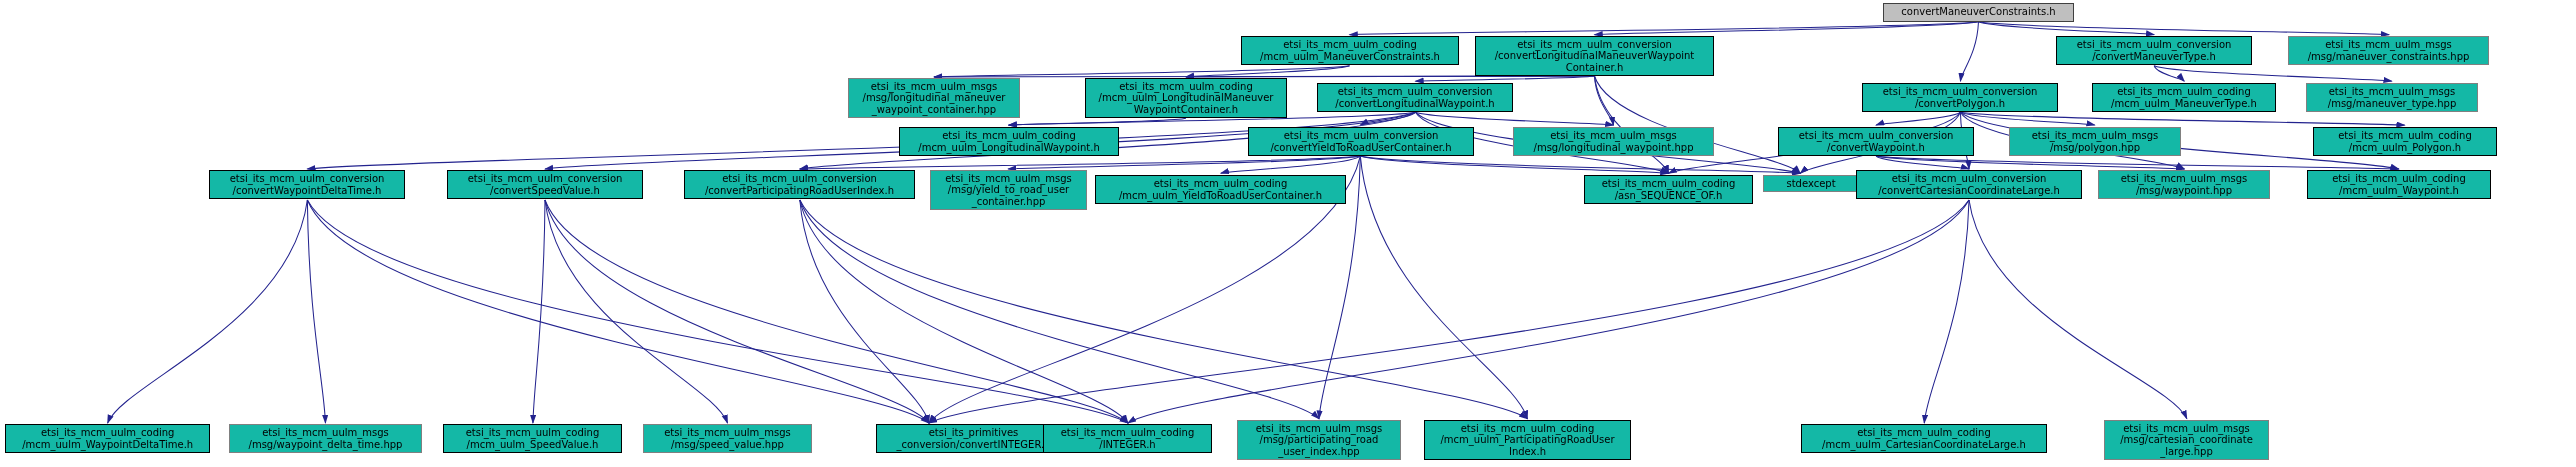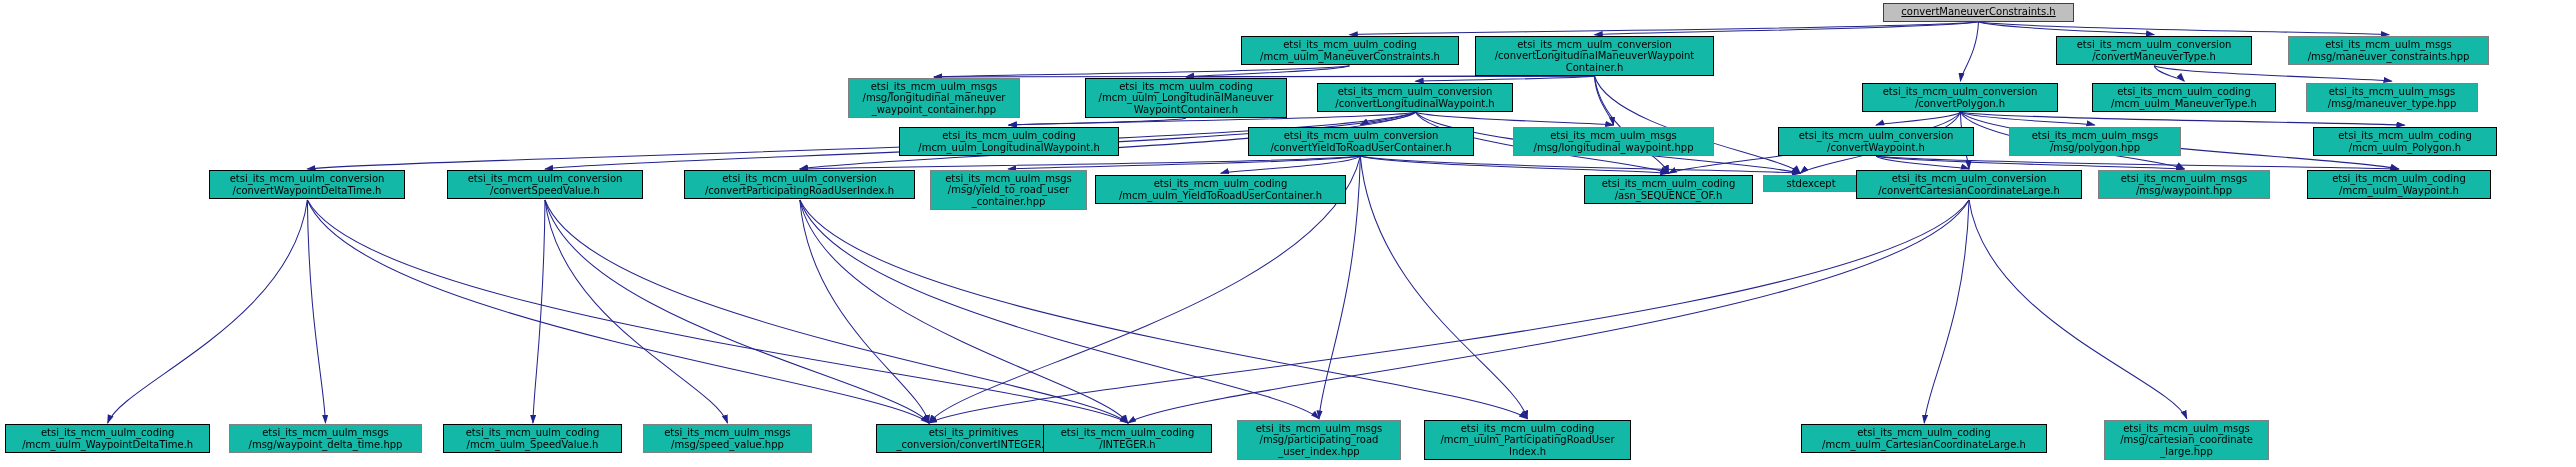--- a/index.html
+++ b/index.html
@@ -78,21 +78,21 @@
         <path d="M929,232 C959.48,374.45000000000005 1279.52,444.38 1310,491" fill="none" stroke="#23238e" stroke-width="1.2" marker-end="url(#arrow)"></path>
         <path d="M929,232 C977.24,371.70000000000005 1483.76,440.28 1532,486" fill="none" stroke="#23238e" stroke-width="1.2" marker-end="url(#arrow)"></path>
         <path d="M929,232 C996.6,371.70000000000005 1706.4,440.28 1774,486" fill="none" stroke="#23238e" stroke-width="1.2" marker-end="url(#arrow)"></path>
         <path d="M2287,232 C2190.36,374.45000000000005 1175.64,444.38 1079,491" fill="none" stroke="#23238e" stroke-width="1.2" marker-end="url(#arrow)"></path>
         <path d="M2287,232 C2208.84,374.45000000000005 1388.16,444.38 1310,491" fill="none" stroke="#23238e" stroke-width="1.2" marker-end="url(#arrow)"></path>
         <path d="M2287,232 C2282.84,374.45000000000005 2239.16,444.38 2235,491" fill="none" stroke="#23238e" stroke-width="1.2" marker-end="url(#arrow)"></path>
         <path d="M2287,232 C2307.24,371.70000000000005 2519.76,440.28 2540,486" fill="none" stroke="#23238e" stroke-width="1.2" marker-end="url(#arrow)"></path>
       </g>
   </svg>
   <div id="node-layer">
-      <div class="node root" style="left: 1883px; top: 2.6px; width: 191px; height: 19px; text-decoration: underline;">convertManeuverConstraints.h</div>
+      <div class="node root" style="left: 1883px; top: 2.6px; width: 191px; height: 19px;">convertManeuverConstraints.h</div>
       <div class="node hdr" style="left: 1241px; top: 36px; width: 218px; height: 29px;">etsi_its_mcm_uulm_coding
 /mcm_uulm_ManeuverConstraints.h</div>
       <div class="node hdr" style="left: 1475px; top: 36px; width: 239px; height: 40px;">etsi_its_mcm_uulm_conversion
 /convertLongitudinalManeuverWaypoint
 Container.h</div>
       <div class="node hdr" style="left: 2056px; top: 36px; width: 196px; height: 29px;">etsi_its_mcm_uulm_conversion
 /convertManeuverType.h</div>
       <div class="node msg" style="left: 2288px; top: 36px; width: 201px; height: 29px;">etsi_its_mcm_uulm_msgs
 /msg/maneuver_constraints.hpp</div>
       <div class="node msg" style="left: 848px; top: 78px; width: 172px; height: 40px;">etsi_its_mcm_uulm_msgs

